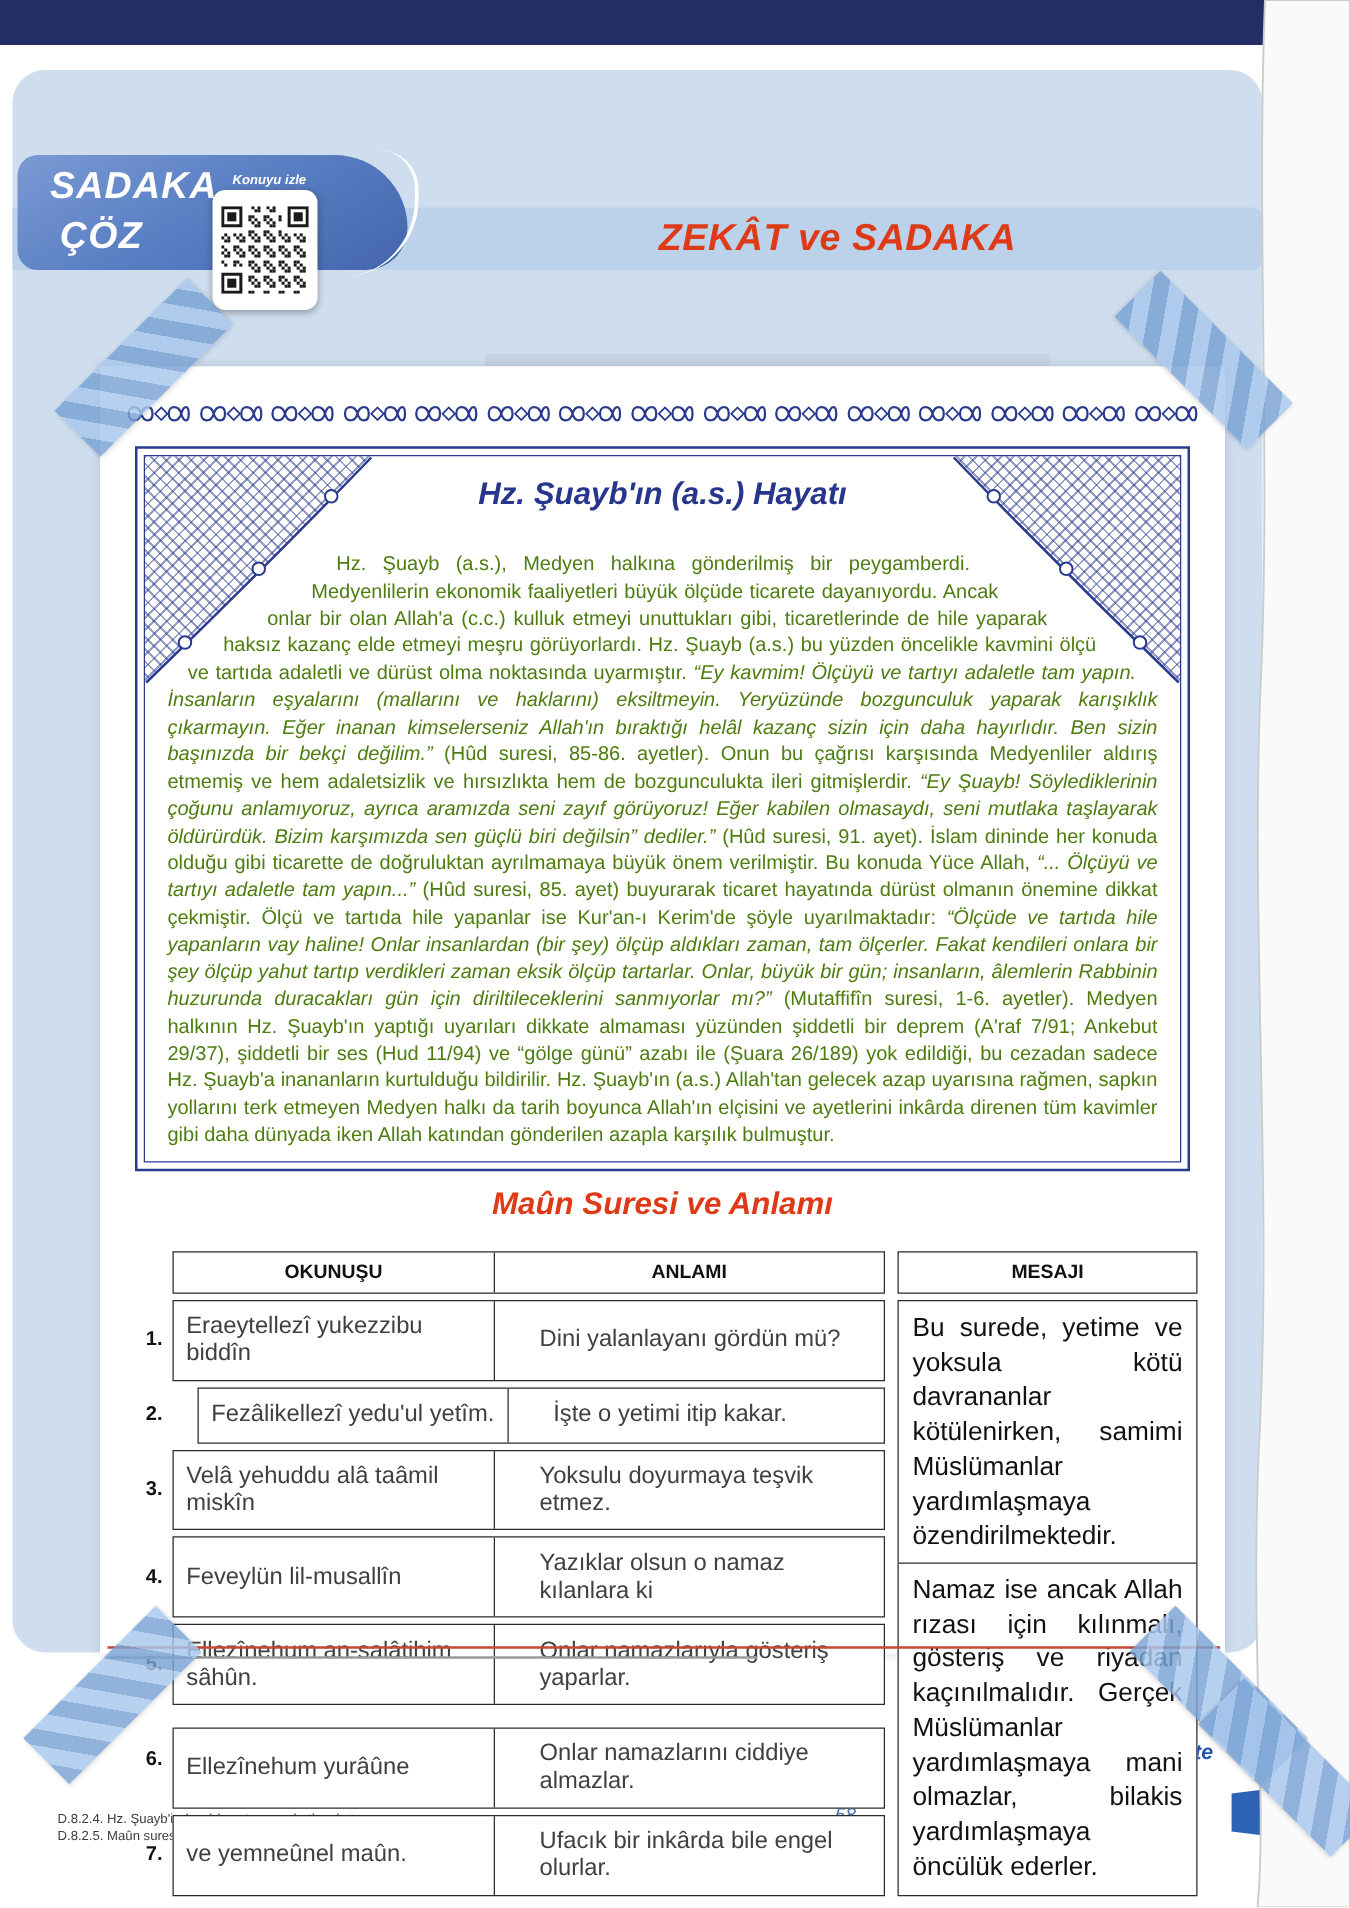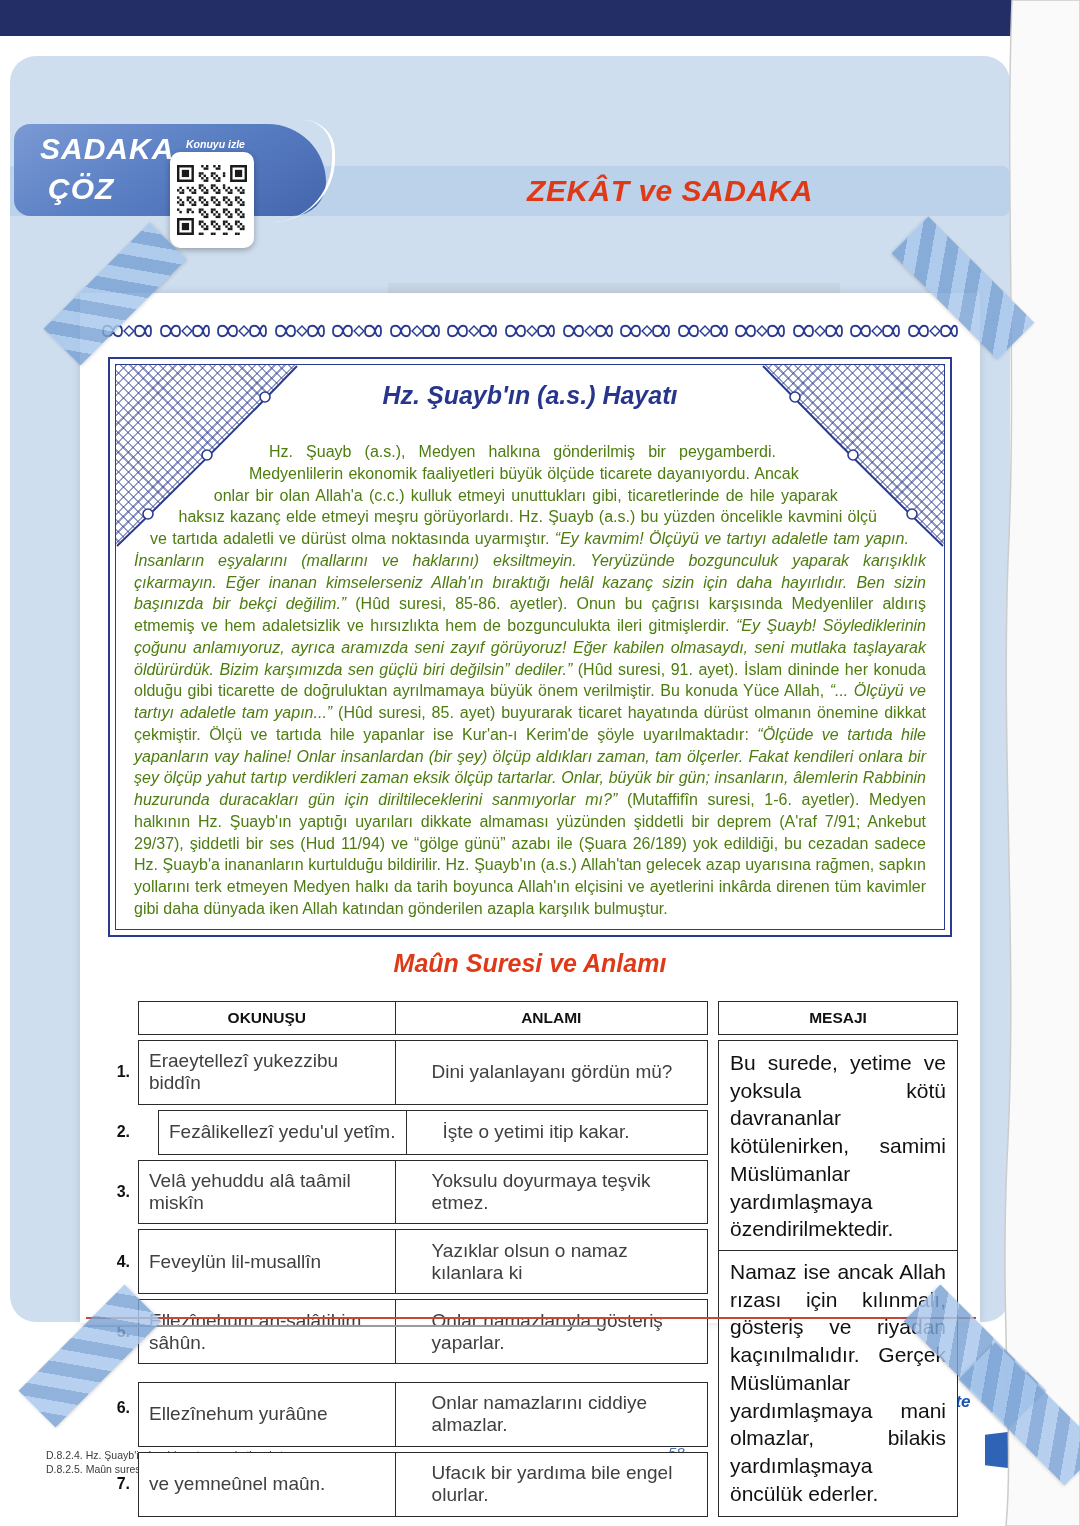--- a/index.html
+++ b/index.html
@@ -474,21 +474,21 @@
           <div class="cell meaning">Onlar namazlarıyla gösteriş yaparlar.</div>
         </div>
         <div class="row-num" style="grid-row: 7;">6.</div>
         <div class="row-box" style="grid-row: 7; margin-top: 13px;">
           <div class="cell reading">Ellezînehum yurâûne</div>
           <div class="cell meaning">Onlar namazlarını ciddiye almazlar.</div>
         </div>
         <div class="row-num" style="grid-row: 8;">7.</div>
         <div class="row-box" style="grid-row: 8;">
           <div class="cell reading">ve yemneûnel maûn.</div>
-          <div class="cell meaning">Ufacık bir yardıma bile engel olurlar.</div>
+          <div class="cell meaning">Ufacık bir inkârda bile engel olurlar.</div>
         </div>
       </div>
   </div>
 
   <div class="redline"></div>
   <div class="grayline"></div>
 
   <div class="objs">
     <div>D.8.2.4. Hz. Şuayb'in (a.s.) hayatını ana hatlarıyla tanır.</div>
     <div>D.8.2.5. Maûn suresini okur, anlamını söyler.</div>

